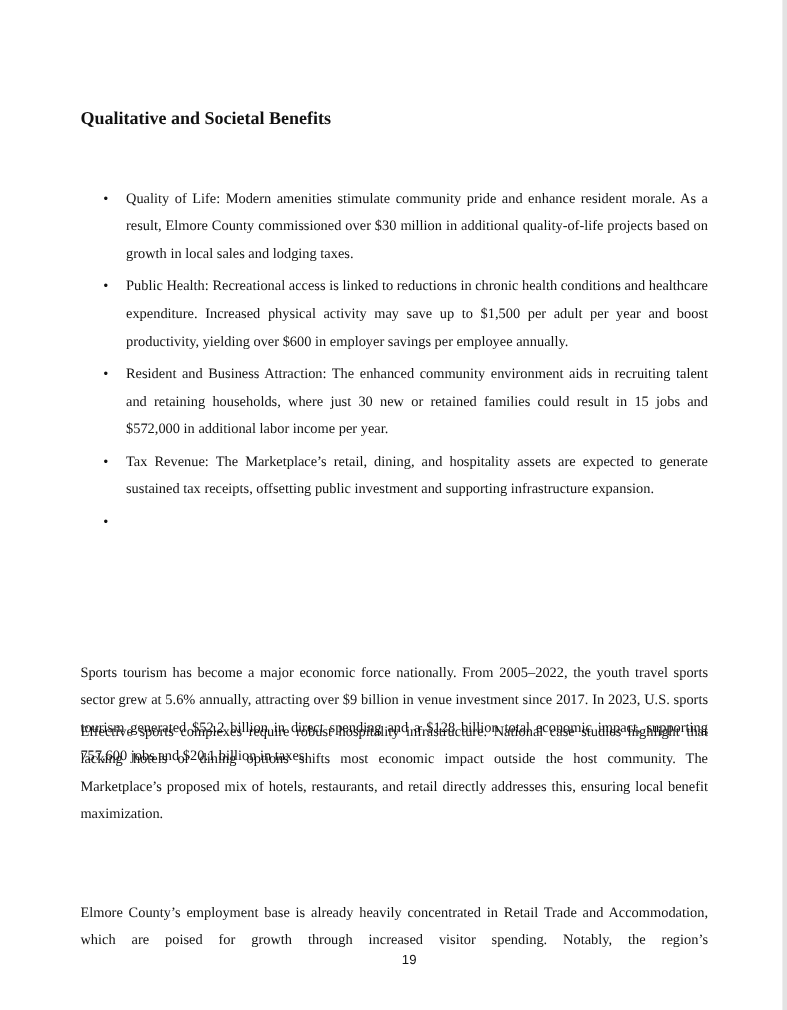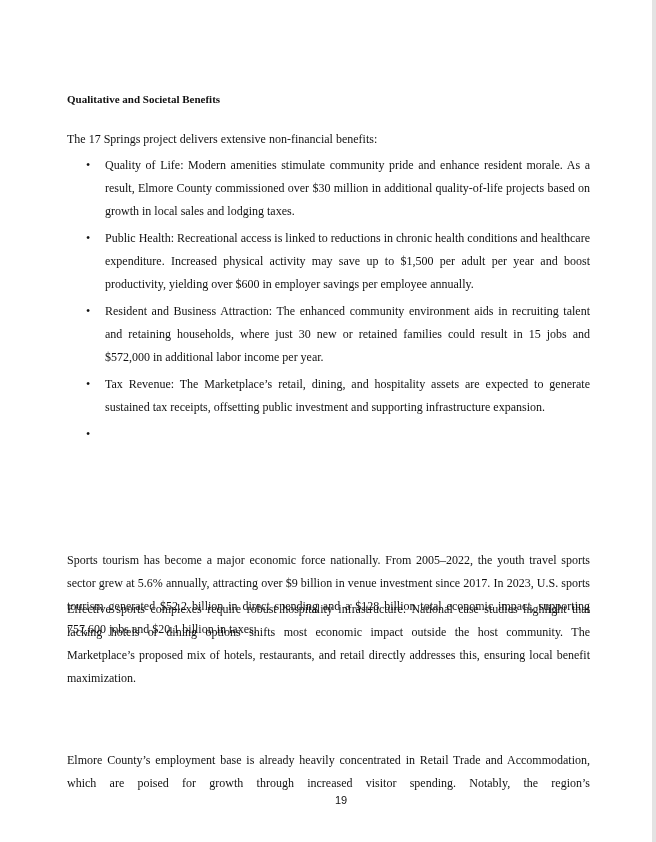--- a/index.html
+++ b/index.html
@@ -33,21 +33,21 @@
     }
     .content {
       position: absolute;
       left: 67px;
       width: 523px;
     }
     h2 {
       margin: 0;
       font-family: "Liberation Serif", serif;
       font-weight: bold;
-      font-size: 11px;
+      font-size: 15px;
       line-height: 20px;
       color: #111111;
     }
     p {
       margin: 0;
       font-size: 12px;
       line-height: 23px;
       text-align: justify;
     }
     ul {
@@ -82,23 +82,20 @@
   </style>
 </head>
 <body>
 
 <div class="page">
 
   <div class="content" style="top:89px;">
     <h2>Qualitative and Societal Benefits</h2>
   </div>
 
-  <div class="content" style="top:128px;">
-    <p>The 17 Springs project delivers extensive non-financial benefits:</p>
-  </div>
 
   <div class="content" style="top:154px;">
     <ul>
       <li style="margin-bottom:4px;">
         <span class="bullet">•</span>
         <span>Quality of Life: Modern amenities stimulate community pride and enhance resident morale. As a result, Elmore County commissioned over $30 million in additional quality-of-life projects based on growth in local sales and lodging taxes.</span>
       </li>
       <li style="margin-bottom:4px;">
         <span class="bullet">•</span>
         <span>Public Health: Recreational access is linked to reductions in chronic health conditions and healthcare expenditure. Increased physical activity may save up to $1,500 per adult per year and boost productivity, yielding over $600 in employer savings per employee annually.</span>

